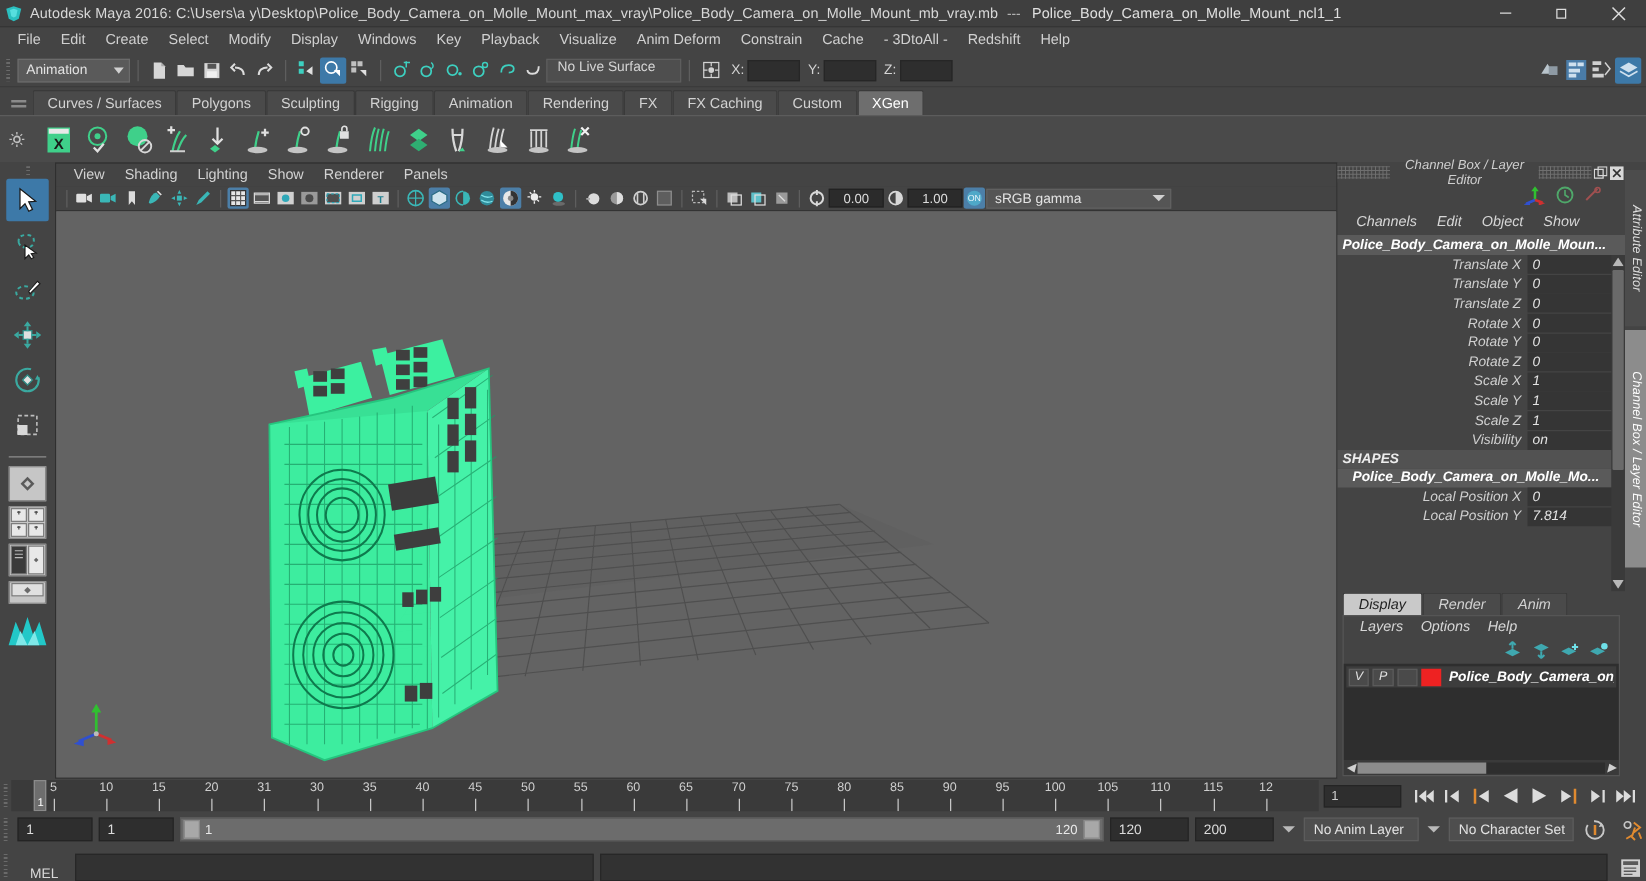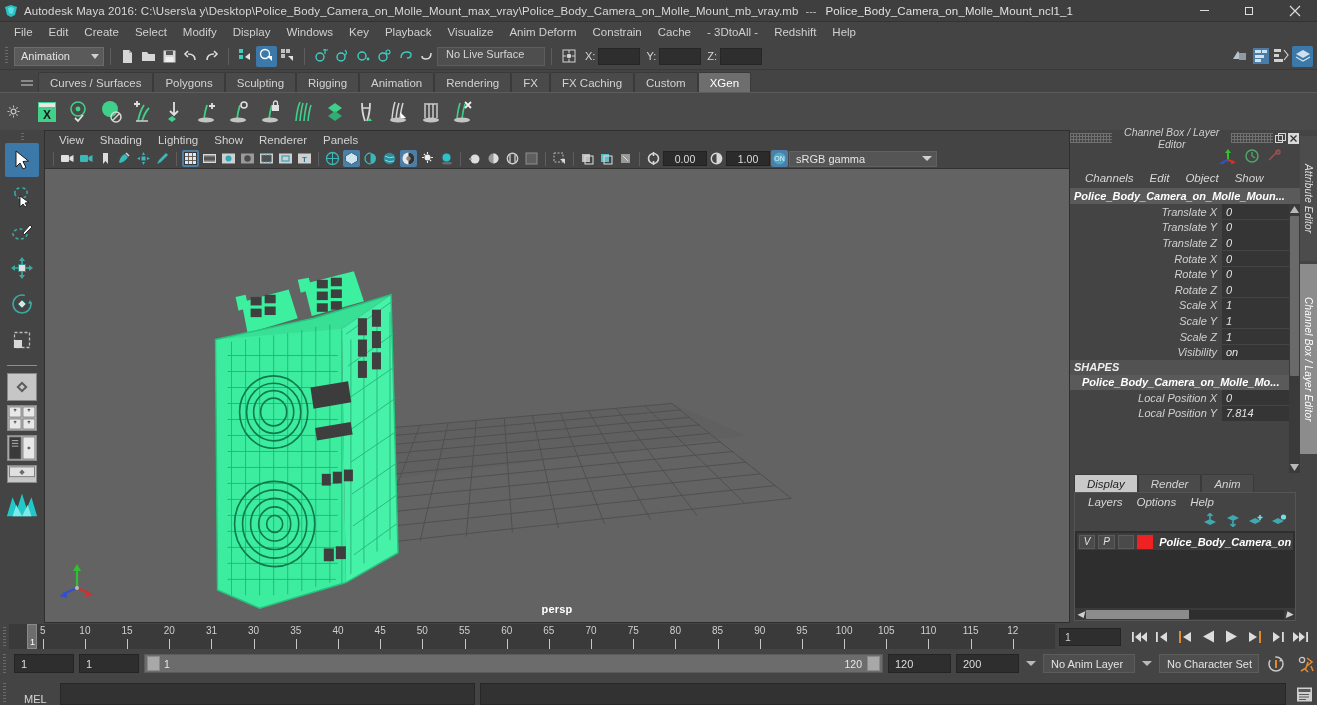--- a/index.html
+++ b/index.html
@@ -55,21 +55,21 @@
     height:19px; min-width:108px; background:#4e4e4e; border:1px solid #5d5d5d;
     display:flex;padding:0 8px; font-size:11px; color:#d5d5d5;
   }
   .coordlbl{ font-size:11px; color:#d5d5d5; margin:0 3px 0 6px; }
   .coordfield{ width:42px;height:17px;background:#2e2e2e;border:1px solid #262626; }
   .sb-right{ margin-left:auto; display:flex; align-items:center; padding-right:4px; }
 
   
   .shelf-tabs{
     height:22px; background:#444; display:flex; align-items:flex-end; flex:0 0 22px;
-    padding-left:16px;
+    padding-left:4px;
   }
   .shelf-grip{ width:22px;height:22px;display:flex;align-items:center;justify-content:center;}
   .shelf-grip i{ display:block;width:12px;height:2px;background:#8a8a8a;
      box-shadow:0 4px 0 #8a8a8a; }
   .stab{
     height:20px; line-height:20px; padding:0 11px; font-size:11.5px; color:#d2d2d2;
     background:#4a4a4a; border-left:1px solid #3a3a3a; border-top:1px solid #3a3a3a;
     border-right:1px solid #3a3a3a; border-radius:2px 2px 0 0;
   }
   .stab.active{ background:#6e6e6e; color:#fff; }
@@ -945,21 +945,20 @@
             <path d="M20 30 L20 10" stroke="#30c030" stroke-width="2.2"></path>
             <path d="M20 6 l4 7 h-8 z" fill="#30c030"></path>
             <path d="M20 30 L6 36" stroke="#3050d0" stroke-width="2.2"></path>
             <path d="M2 38 l8 -4 l0 6 z" fill="#3050d0"></path>
             <path d="M20 30 L32 35" stroke="#d03030" stroke-width="2.2"></path>
             <path d="M36 37 l-7 -4 l0 6 z" fill="#d03030"></path>
             <circle cx="20" cy="30" r="2" fill="#bbb"></circle>
           </svg>
         </div>
 
-        <div class="vp-label">persp</div>
       </div>
     </div>
 
     <div class="rightpanel">
       <div class="rp-row">
         <div class="rp-main">
 
           <div class="rp-head">
             <div class="dots"></div>
             <div class="rp-title">Channel Box / Layer Editor</div>

